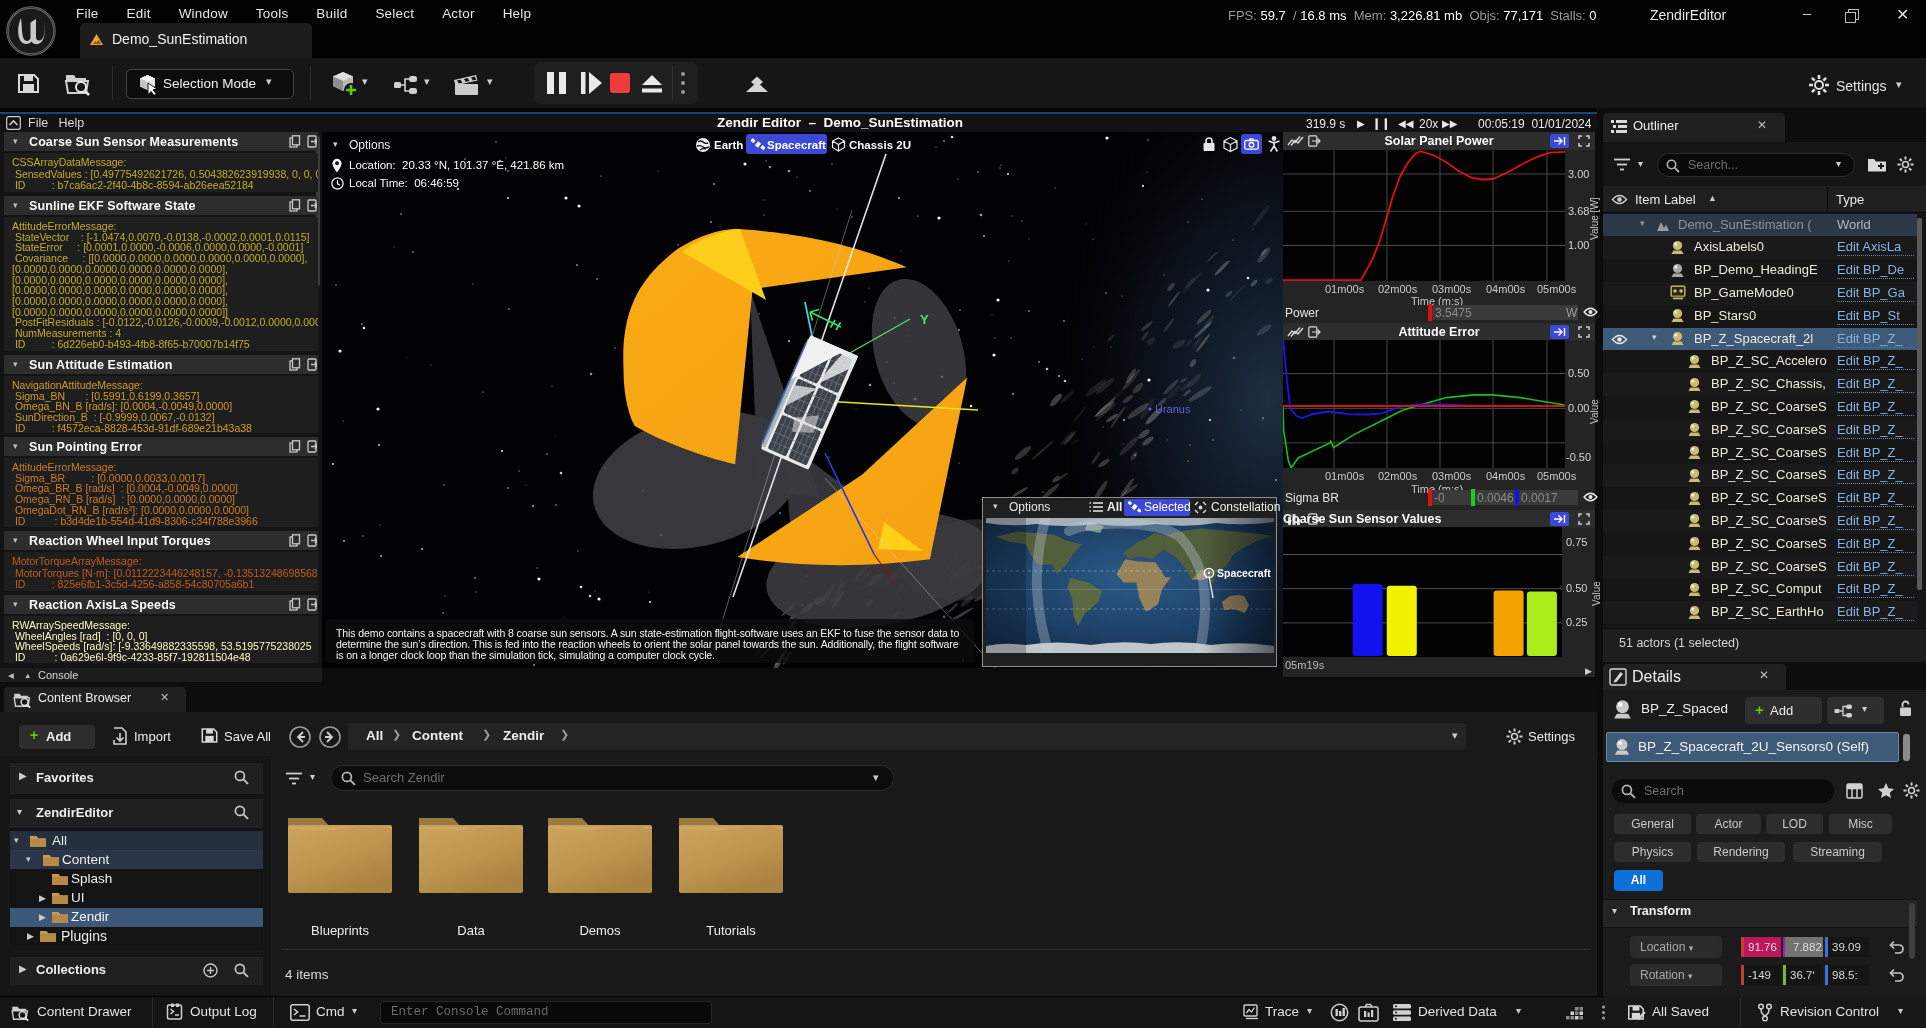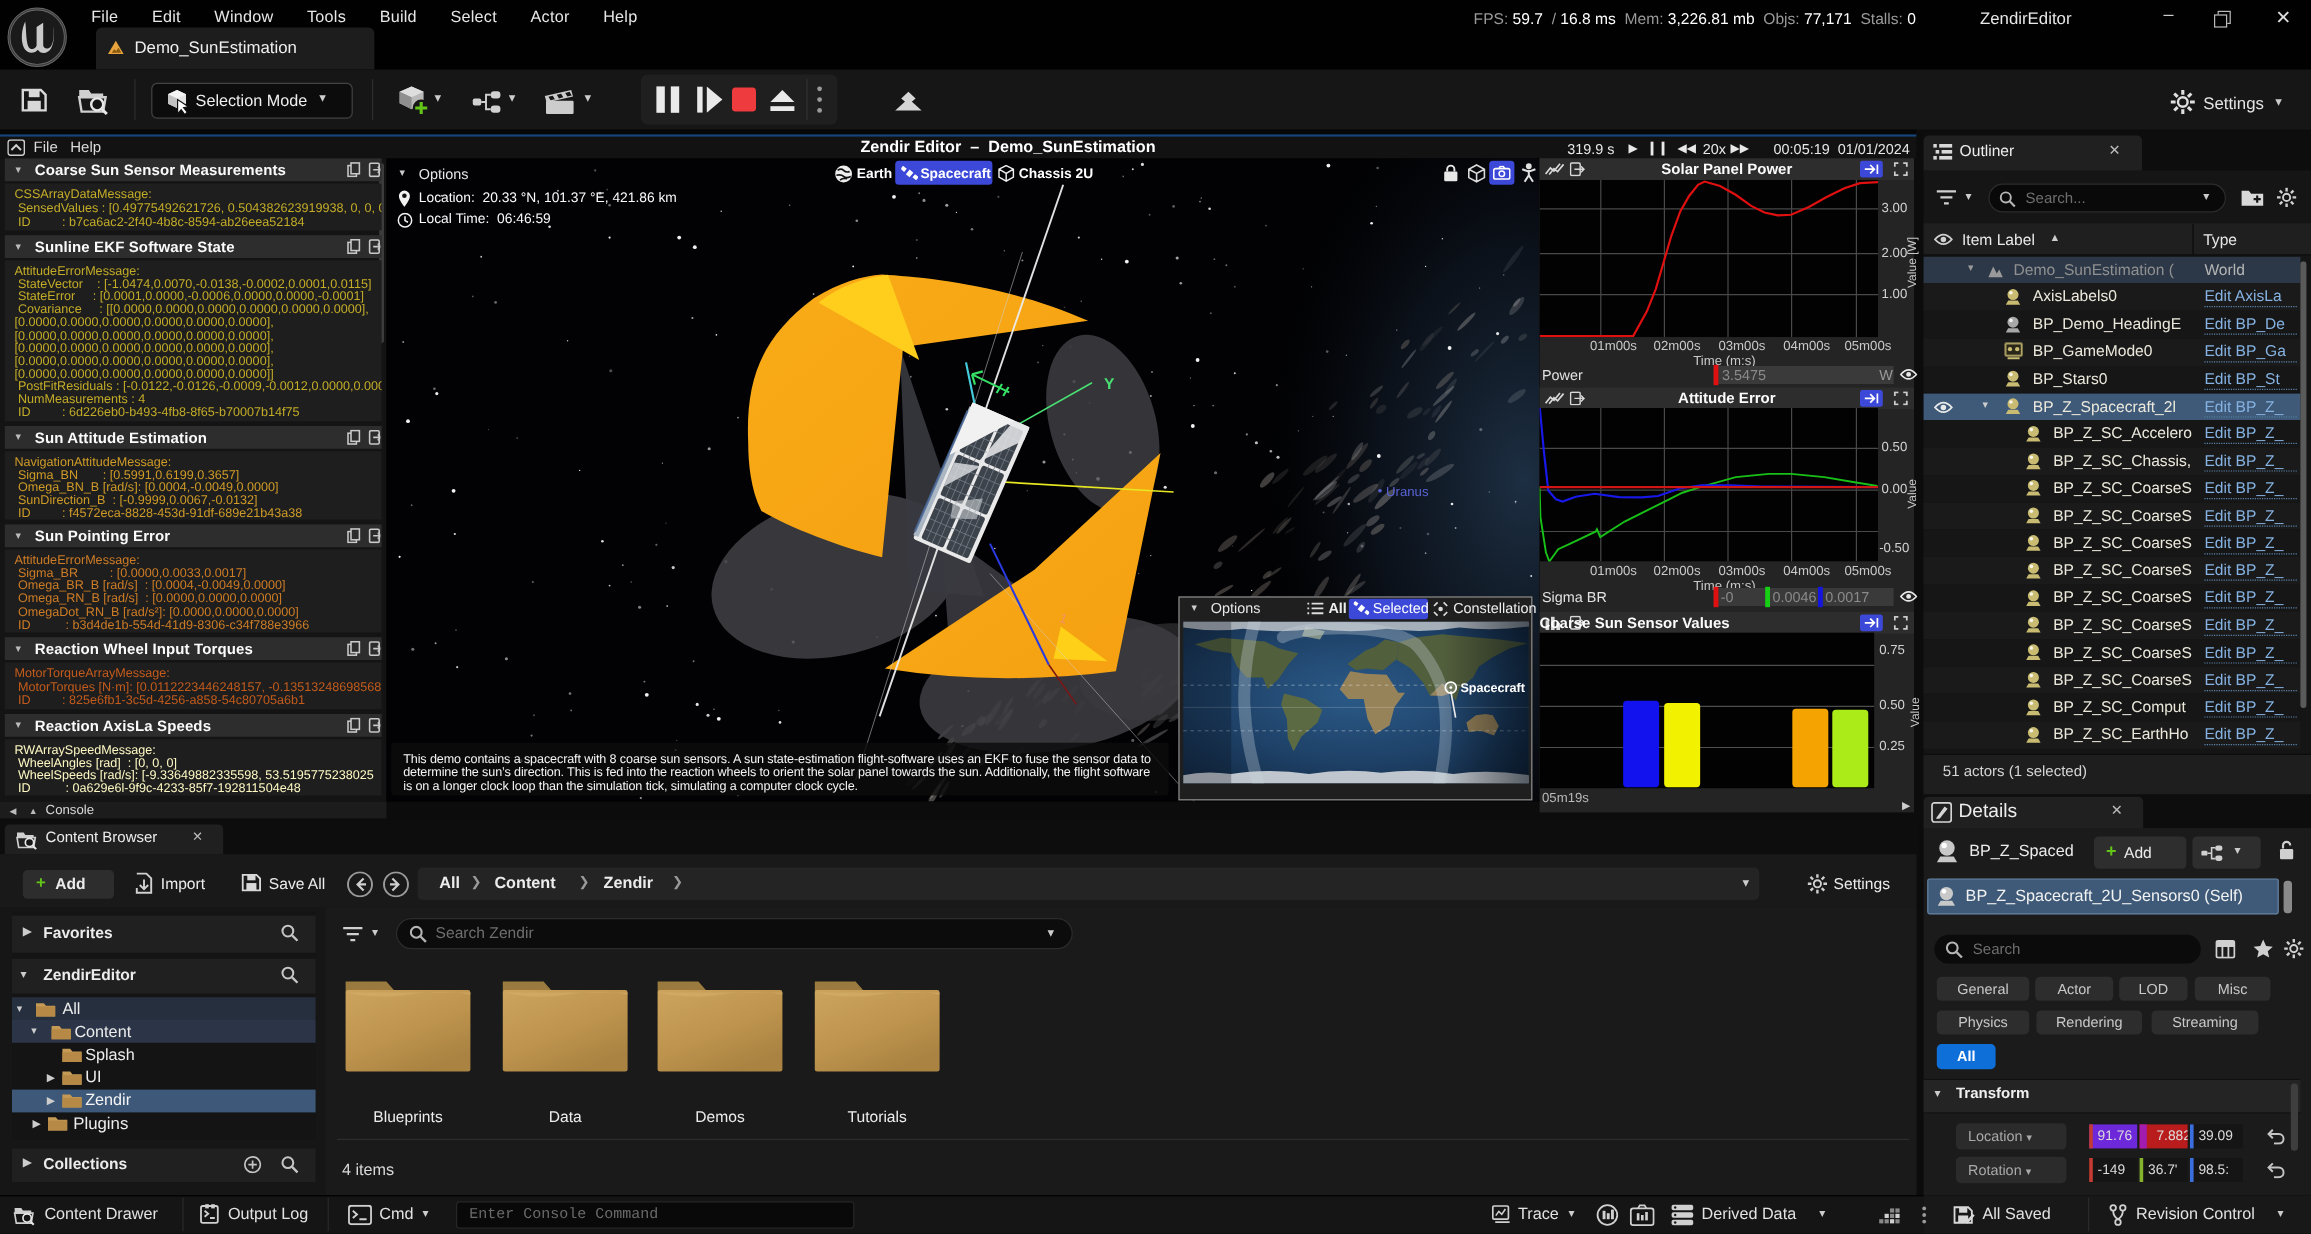--- a/index.html
+++ b/index.html
@@ -874,21 +874,21 @@
     <line x1="104" y1="0" x2="104" y2="131" stroke="#494949" stroke-width="1"></line>
     <line x1="157" y1="0" x2="157" y2="131" stroke="#494949" stroke-width="1"></line>
     <line x1="210" y1="0" x2="210" y2="131" stroke="#494949" stroke-width="1"></line>
     <line x1="264" y1="0" x2="264" y2="131" stroke="#494949" stroke-width="1"></line>
   <line x1="0" y1="24" x2="282" y2="24" stroke="#494949"></line>
     <line x1="0" y1="61.3" x2="282" y2="61.3" stroke="#494949"></line>
     <line x1="0" y1="95.5" x2="282" y2="95.5" stroke="#494949"></line>
   <path d="M 0.0 130.1 L 78.0 130.1 L 89.4 109.4 L 96.8 90.9 L 103.3 68.7 L 109.8 46.5 L 117.2 26.2 L 124.6 13.3 L 132.0 4.0 L 137.5 1.3 L 150.4 5.0 L 163.4 12.3 L 176.3 21.6 L 187.4 27.1 L 198.5 29.5 L 209.6 29.0 L 224.4 22.5 L 239.2 14.2 L 254.0 6.8 L 266.9 2.6 L 282.0 1.8" stroke="#e01010" stroke-width="1.8" fill="none"></path>
 </svg>
 <div class="txt" style="left:1568px;top:168px;font-size:11px;color:#d2d2d2">3.00</div>
-<div class="txt" style="left:1568px;top:205px;font-size:11px;color:#d2d2d2">2.00</div>
+<div class="txt" style="left:1568px;top:205px;font-size:11px;color:#d2d2d2">3.68</div>
 <div class="txt" style="left:1568px;top:239px;font-size:11px;color:#d2d2d2">1.00</div>
 <div class="txt" style="left:1589px;top:240px;font-size:10px;color:#c9c9c9;transform:rotate(-90deg);transform-origin:left top">Value [W]</div>
 <div class="txt" style="left:1325px;top:283px;font-size:11px;color:#c9c9c9">01m00s</div>
 <div class="txt" style="left:1378px;top:283px;font-size:11px;color:#c9c9c9">02m00s</div>
 <div class="txt" style="left:1432px;top:283px;font-size:11px;color:#c9c9c9">03m00s</div>
 <div class="txt" style="left:1486px;top:283px;font-size:11px;color:#c9c9c9">04m00s</div>
 <div class="txt" style="left:1537px;top:283px;font-size:11px;color:#c9c9c9">05m00s</div>
 <div class="txt" style="left:1411px;top:295px;font-size:11px;color:#c9c9c9">Time (m:s)</div>
 <div class="txt" style="left:1285px;top:306px;font-size:12px;color:#e2e2e2">Power</div>
 <div class="abs" style="left:1428px;top:305px;width:150px;height:15px;background:#3a3a3a"></div>
@@ -1270,22 +1270,22 @@
 <div class="abs" style="left:1766px;top:814px;width:57px;height:20px;background:#2d2d2d;border-radius:4px;text-align:center;font-size:12px;color:#c9c9c9;line-height:20px">LOD</div>
 <div class="abs" style="left:1829px;top:814px;width:63px;height:20px;background:#2d2d2d;border-radius:4px;text-align:center;font-size:12px;color:#c9c9c9;line-height:20px">Misc</div>
 <div class="abs" style="left:1614px;top:842px;width:77px;height:20px;background:#2d2d2d;border-radius:4px;text-align:center;font-size:12px;color:#c9c9c9;line-height:20px">Physics</div>
 <div class="abs" style="left:1697px;top:842px;width:88px;height:20px;background:#2d2d2d;border-radius:4px;text-align:center;font-size:12px;color:#c9c9c9;line-height:20px">Rendering</div>
 <div class="abs" style="left:1793px;top:842px;width:89px;height:20px;background:#2d2d2d;border-radius:4px;text-align:center;font-size:12px;color:#c9c9c9;line-height:20px">Streaming</div>
 <div class="abs" style="left:1614px;top:870px;width:49px;height:21px;background:#0f6fd8;border-radius:4px;text-align:center;font-size:12px;color:#fff;font-weight:bold;line-height:21px">All</div>
 <div class="abs" style="left:1603px;top:899px;width:314px;height:29px;background:#242424;border-top:1px solid #101010;border-bottom:1px solid #101010"></div>
 <div class="txt" style="left:1612px;top:905px;font-size:10px;color:#ccc">▾</div>
 <div class="txt" style="left:1630px;top:904px;font-size:12.5px;font-weight:bold;color:#f0f0f0">Transform</div>
 <div class="abs" style="left:1630px;top:936px;width:92px;height:22px;background:#2b2b2b;border-radius:4px;font-size:12px;color:#a9a9a9;line-height:22px;padding-left:10px">Location <span style="font-size:9px">▾</span></div>
-<div class="abs" style="left:1741px;top:937px;width:40px;height:20px;background:#6d28d9;border-left:3px solid #c33b32;overflow:hidden;font-size:11.5px;color:#dcdcdc;line-height:20px;padding-left:4px">91.76</div>
-<div class="abs" style="left:1783px;top:937px;width:40px;height:20px;background:#b91c1c;border-left:6px solid #a21caf;overflow:hidden;font-size:11.5px;color:#dcdcdc;line-height:20px;padding-left:8px">7.882</div>
+<div class="abs" style="left:1741px;top:937px;width:40px;height:20px;background:#be185d;border-left:3px solid #c33b32;overflow:hidden;font-size:11.5px;color:#dcdcdc;line-height:20px;padding-left:4px">91.76</div>
+<div class="abs" style="left:1783px;top:937px;width:40px;height:20px;background:#737373;border-left:2px solid #a21caf;overflow:hidden;font-size:11.5px;color:#dcdcdc;line-height:20px;padding-left:8px">7.882</div>
 <div class="abs" style="left:1825px;top:937px;width:44px;height:20px;background:#151515;border-left:3px solid #3c6fde;overflow:hidden;font-size:11.5px;color:#dcdcdc;line-height:20px;padding-left:4px">39.09</div>
 <svg class="abs" style="left:1888px;top:939px" width="16" height="15" viewBox="0 0 16 15">
     <path d="M3 6 H11 a4 4 0 0 1 0 8 H7" fill="none" stroke="#c5c5c5" stroke-width="1.7"></path>
     <path d="M6 2.5 L2.5 6 L6 9.5" fill="none" stroke="#c5c5c5" stroke-width="1.7"></path>
   </svg>
 <div class="abs" style="left:1630px;top:964px;width:92px;height:22px;background:#2b2b2b;border-radius:4px;font-size:12px;color:#a9a9a9;line-height:22px;padding-left:10px">Rotation <span style="font-size:9px">▾</span></div>
 <div class="abs" style="left:1741px;top:965px;width:40px;height:20px;background:#151515;border-left:3px solid #c33b32;overflow:hidden;font-size:11.5px;color:#dcdcdc;line-height:20px;padding-left:4px">-149</div>
 <div class="abs" style="left:1783px;top:965px;width:40px;height:20px;background:#151515;border-left:3px solid #86b32d;overflow:hidden;font-size:11.5px;color:#dcdcdc;line-height:20px;padding-left:4px">36.7ʹ</div>
 <div class="abs" style="left:1825px;top:965px;width:44px;height:20px;background:#151515;border-left:3px solid #3c6fde;overflow:hidden;font-size:11.5px;color:#dcdcdc;line-height:20px;padding-left:4px">98.5:</div>
 <svg class="abs" style="left:1888px;top:967px" width="16" height="15" viewBox="0 0 16 15">

